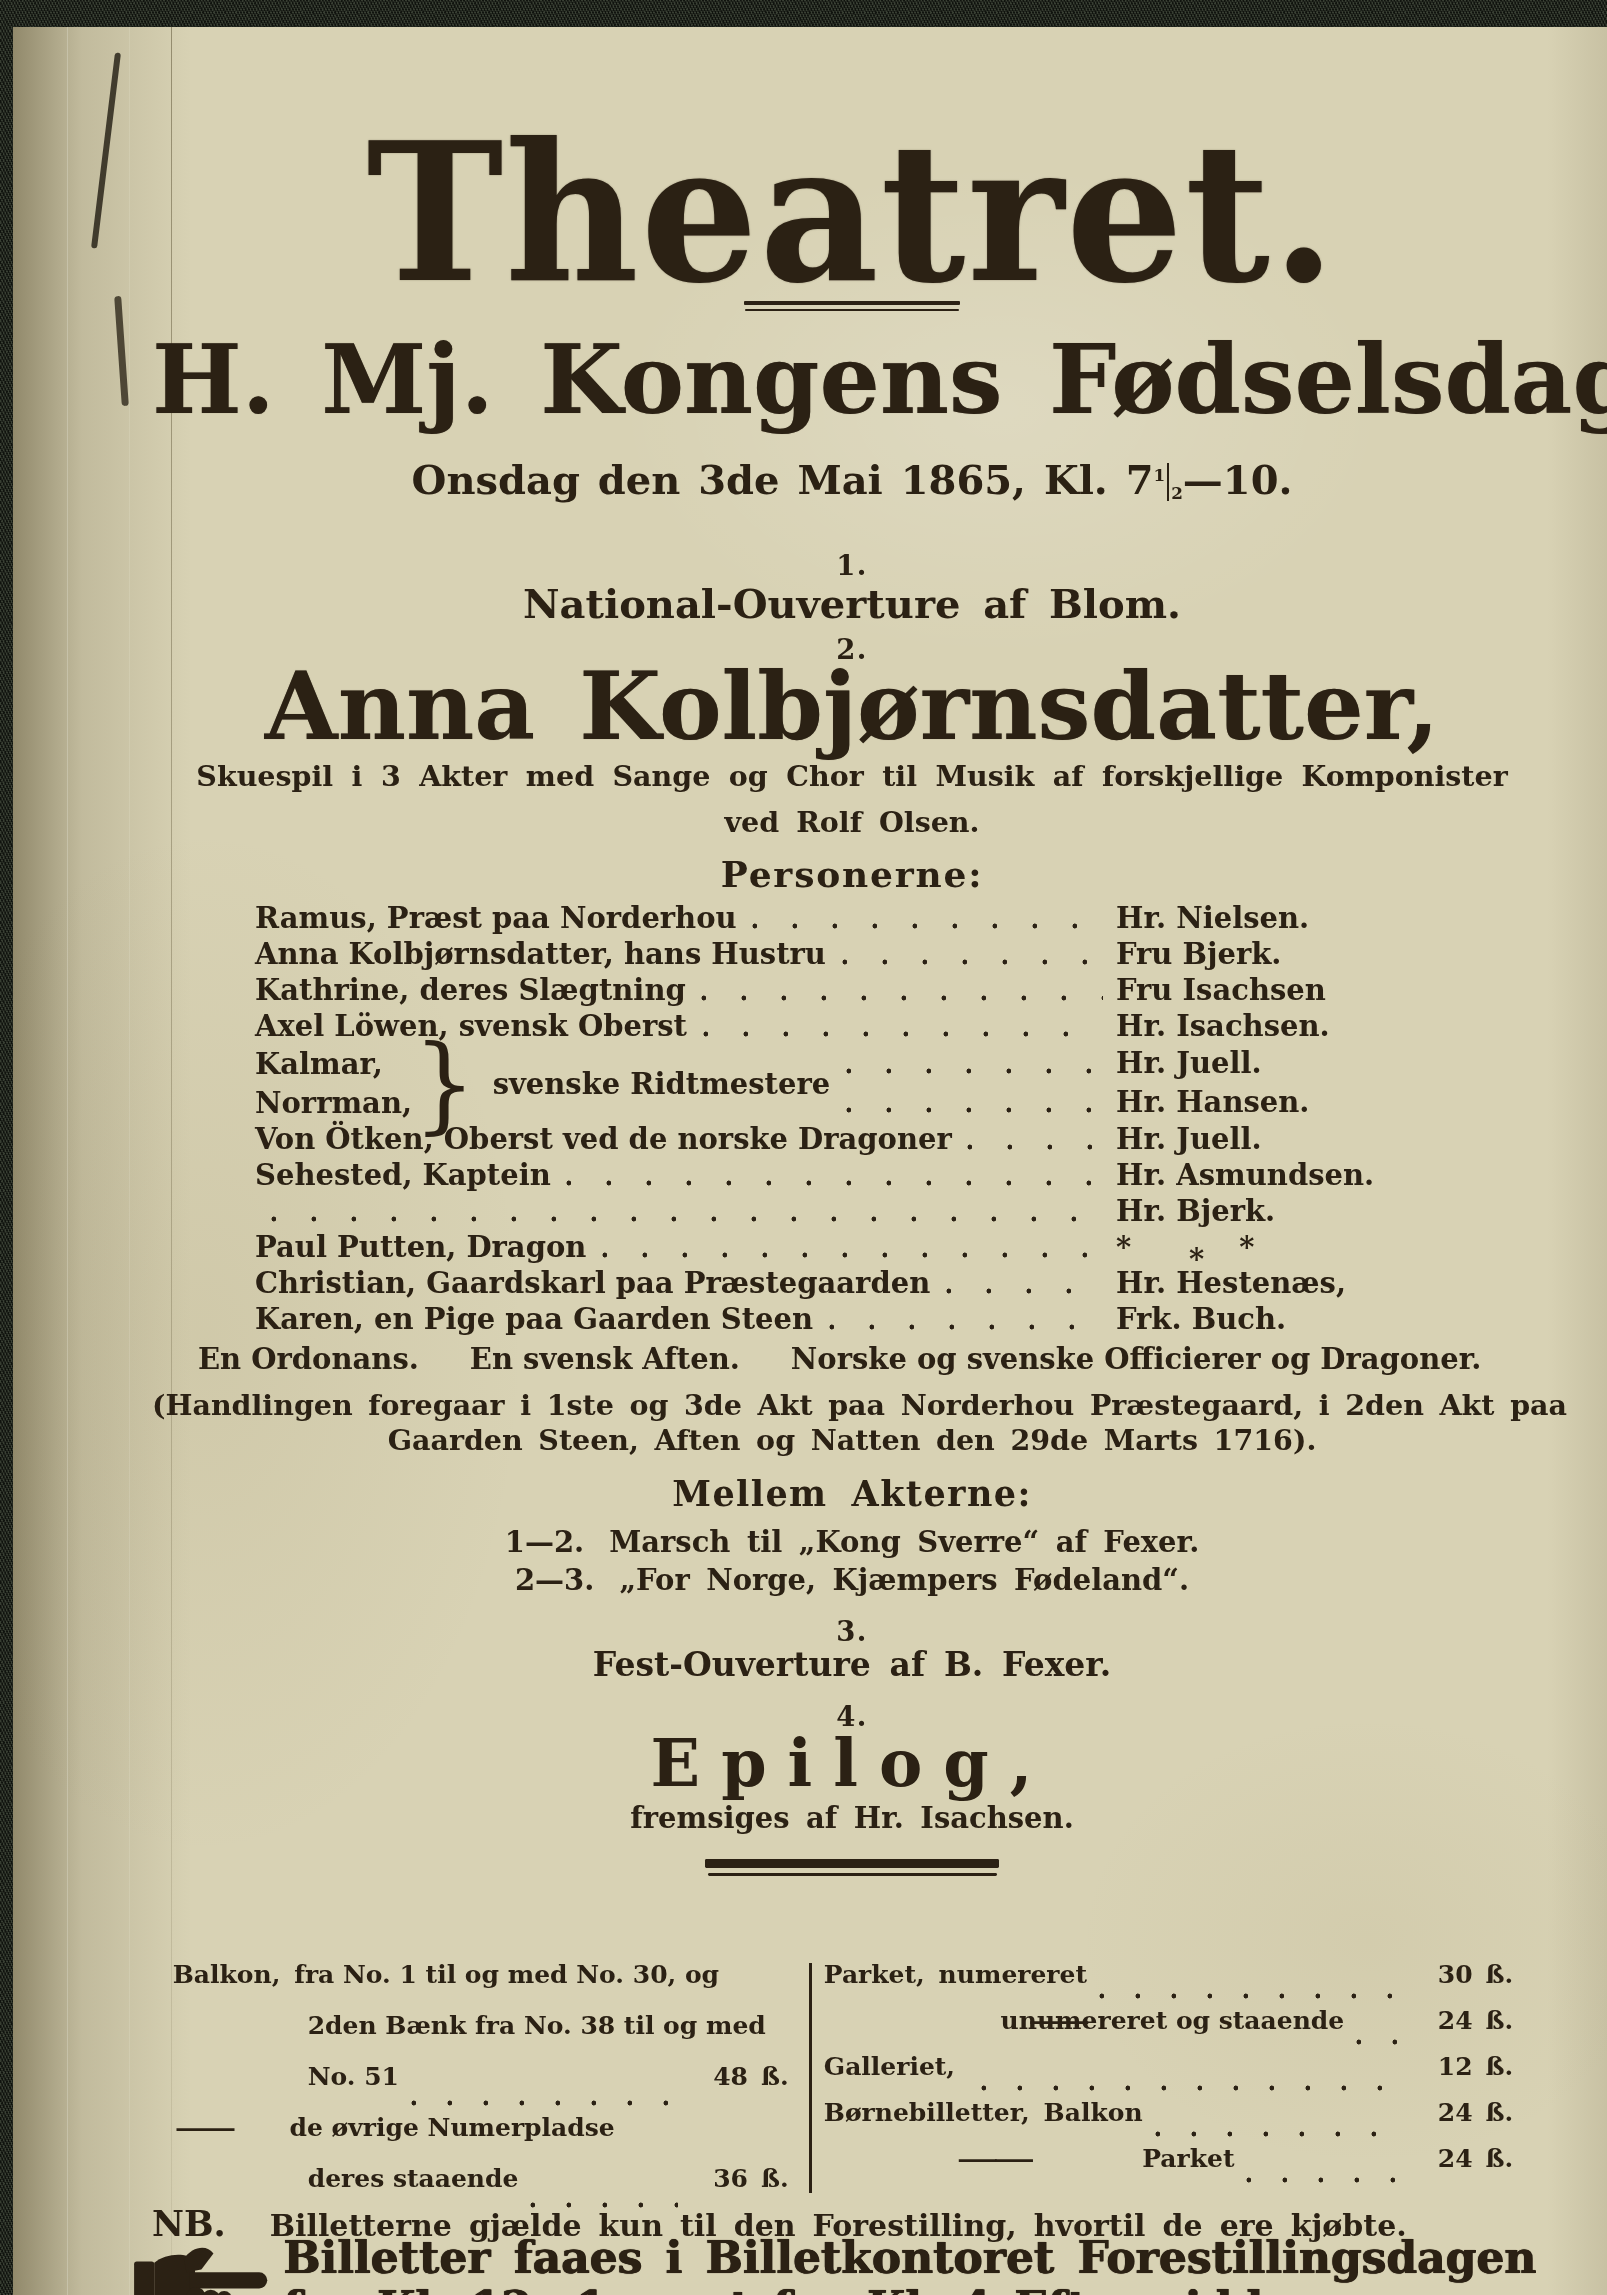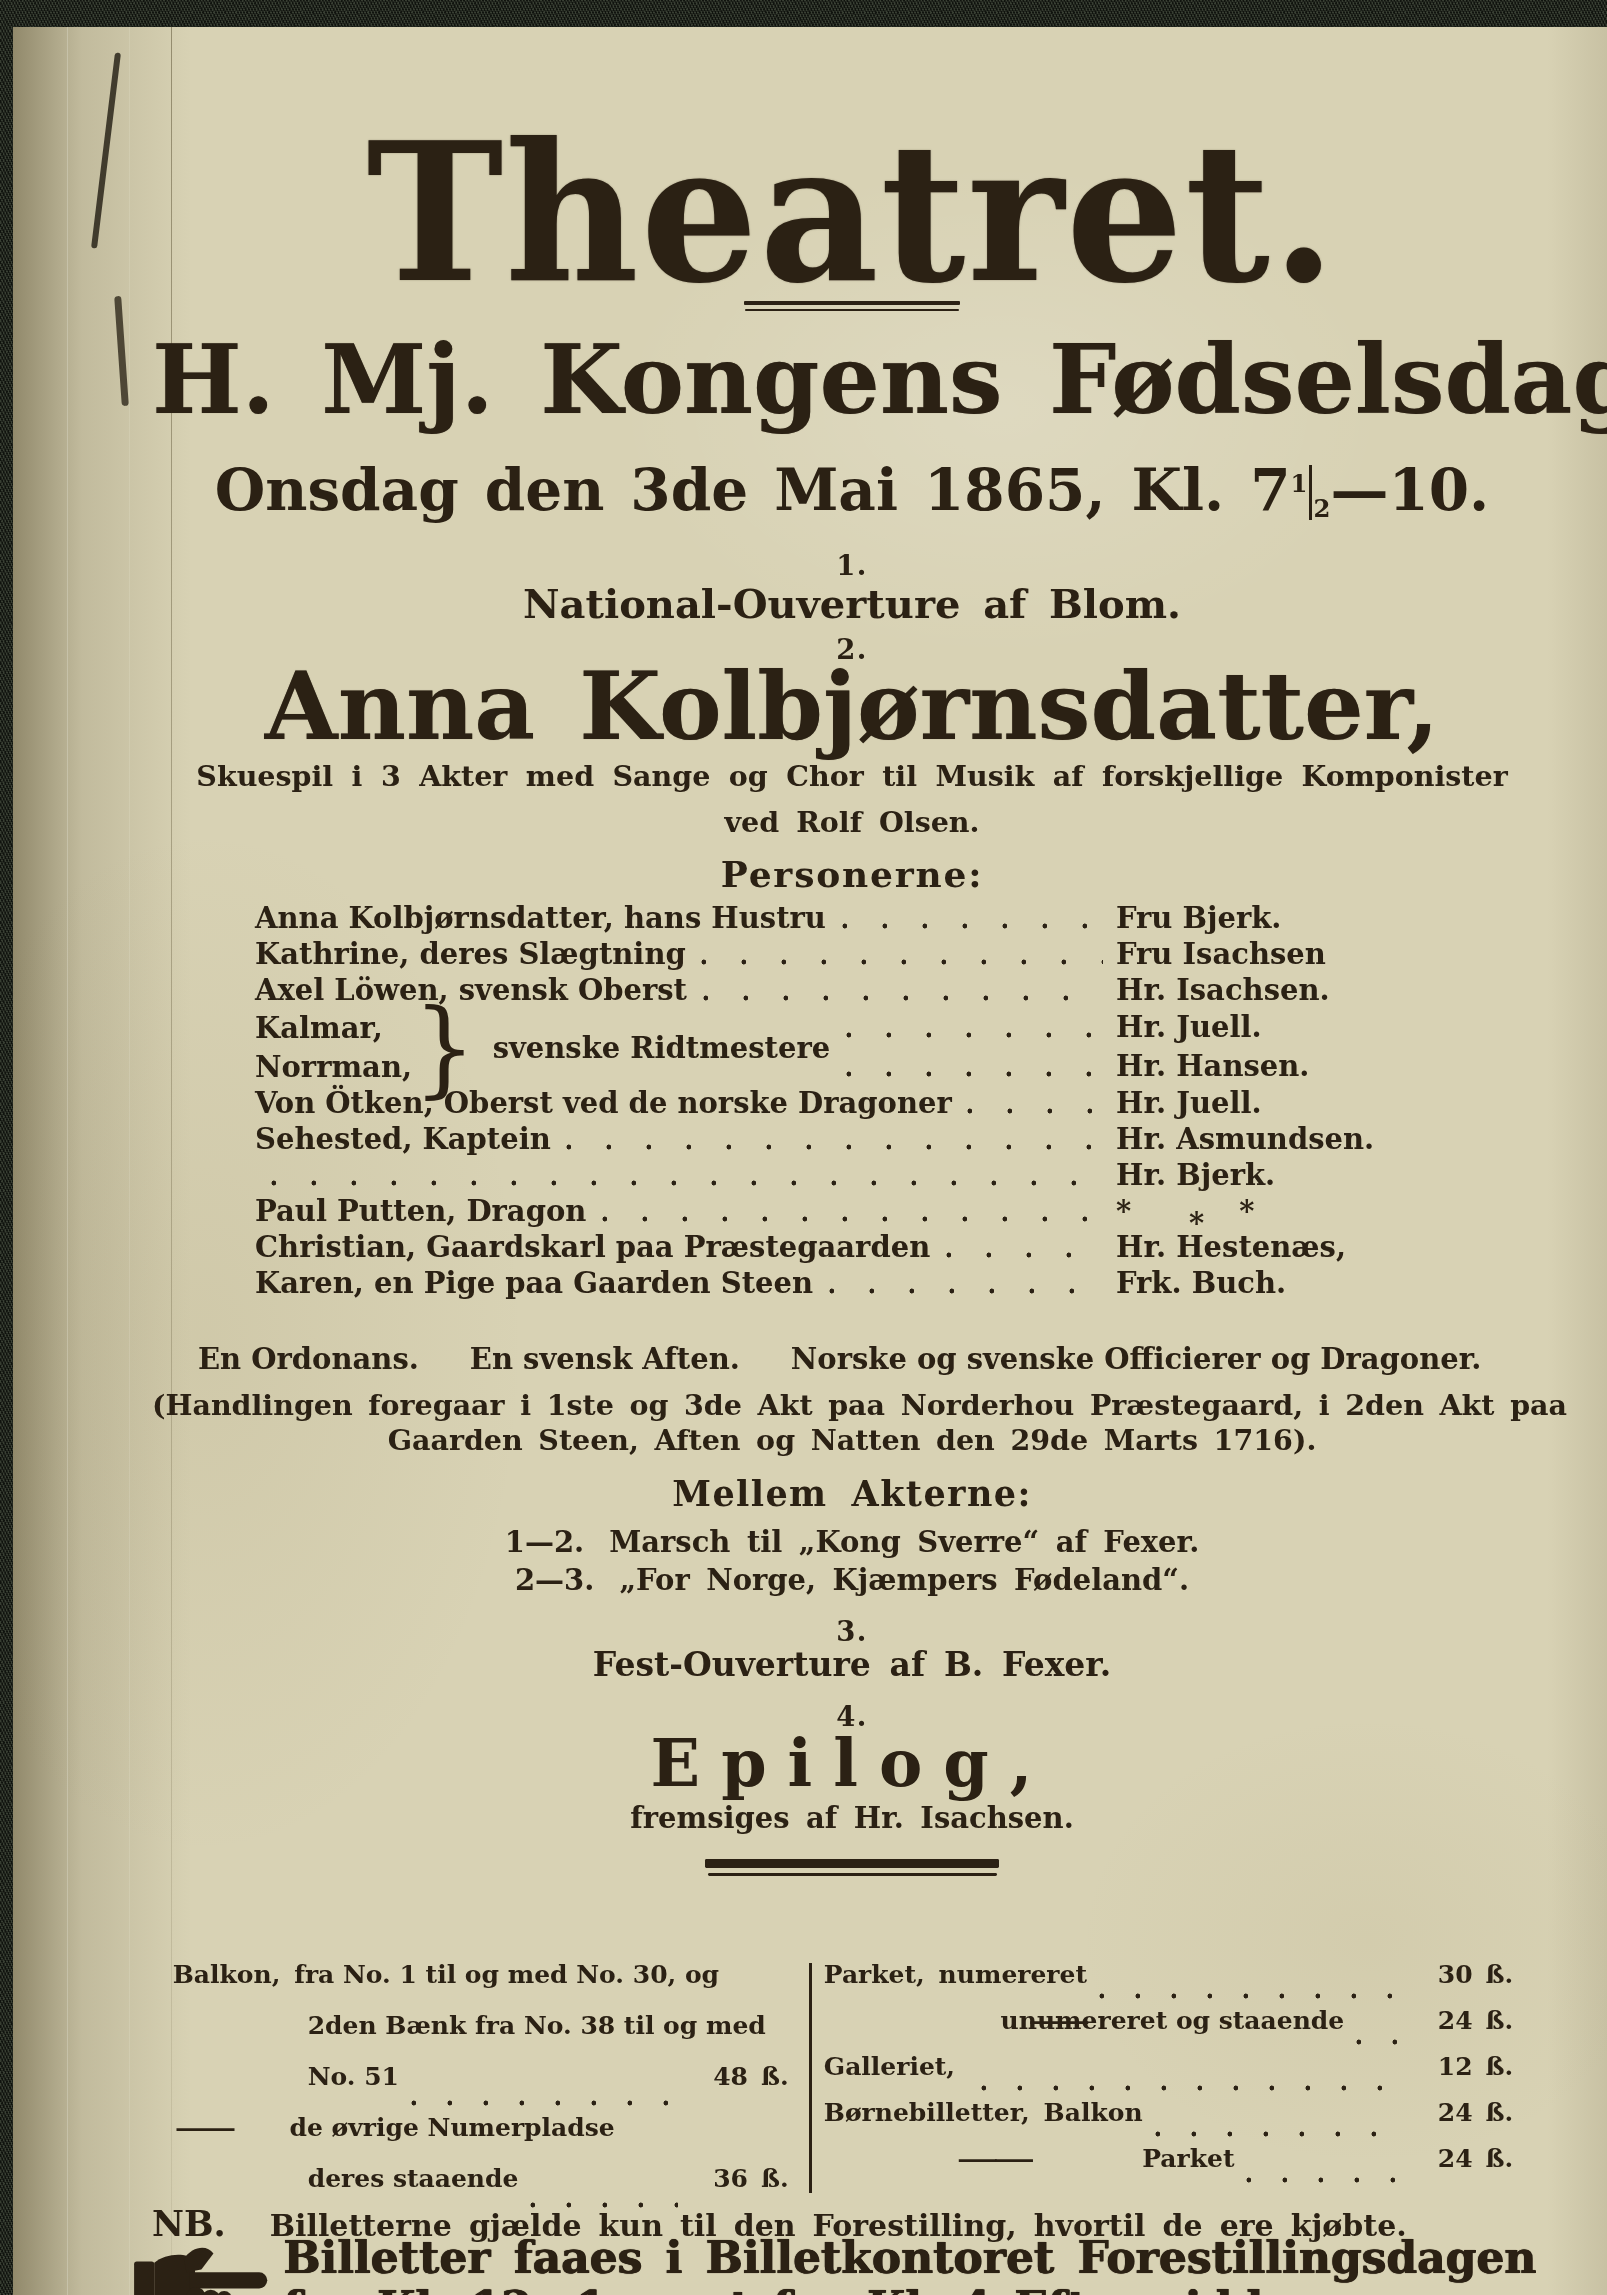--- a/index.html
+++ b/index.html
@@ -33,21 +33,21 @@
   .heavy{text-shadow:0.9px 0 0 currentColor, 0 0 0.9px currentColor;}
   .soft{text-shadow:0 0 0.7px rgba(43,33,20,.55);}
 
   .masthead{top:51px;font-size:184px;line-height:1;font-weight:bold;letter-spacing:1.8px;
     transform:scaleY(1.04);text-shadow:0 0 1.4px rgba(43,33,20,.5);}
   .title-rule{top:232px;}
   .title-rule .thick{width:216px;height:4.1px;margin:0 auto;background:#2b2114;border-radius:0.9px;}
   .title-rule .thin{width:214px;height:2.3px;margin:4.1px auto 0;background:#2b2114;border-radius:0.9px;}
 
   .event-heading{top:259px;font-size:95px;line-height:1.1;font-weight:bold;word-spacing:.14em;}
-  .date-line{top:387px;font-size:58px;font-weight:bold;word-spacing:.1em;}
+  .date-line{top:387px;font-size:40px;font-weight:bold;word-spacing:.1em;}
   .frac-num{font-size:.42em;vertical-align:.75em;}
   .frac-bar{display:inline-block;width:2.3px;height:.95em;background:#2b2114;vertical-align:-.18em;margin:0 1.8px;}
   .frac-den{font-size:.42em;vertical-align:-.28em;}
 
   .pnum{font-size:27.5px;font-weight:bold;letter-spacing:1.4px;}
   .num1{top:480px;} .num2{top:564px;} .num3{top:1546px;} .num4{top:1631px;}
   .national-line{top:511px;font-size:40px;font-weight:bold;word-spacing:.22em;}
   .play-title{top:590px;font-size:94px;line-height:1;font-weight:bold;word-spacing:.12em;}
   .subtitle1{top:690px;font-size:28.5px;font-weight:bold;word-spacing:.3em;}
   .subtitle2{top:736px;font-size:28.5px;font-weight:bold;word-spacing:.25em;}
@@ -139,20 +139,25 @@
     <div class="abs national-line nowrap">National-Ouverture af Blom.</div>
 
     <div class="abs pnum num2">2.</div>
     <div class="abs play-title nowrap soft">Anna Kolbjørnsdatter,</div>
     <div class="abs subtitle1 nowrap">Skuespil i 3 Akter med Sange og Chor til Musik af forskjellige Komponister</div>
     <div class="abs subtitle2 nowrap">ved Rolf Olsen.</div>
 
     <div class="abs persons-heading">Personerne:</div>
 
     <div class="abs castlist">
+      <div class="cast-row">
+        <span class="role">Ramus, Præst paa Norderhou</span>
+        <span class="leader"></span>
+        <span class="actor">Hr. Nielsen.</span>
+      </div>
       <div class="cast-row">
         <span class="role">Anna Kolbjørnsdatter, hans Hustru</span>
         <span class="leader"></span>
         <span class="actor">Fru Bjerk.</span>
       </div>
       <div class="cast-row">
         <span class="role">Kathrine, deres Slægtning</span>
         <span class="leader"></span>
         <span class="actor">Fru Isachsen</span>
       </div>

